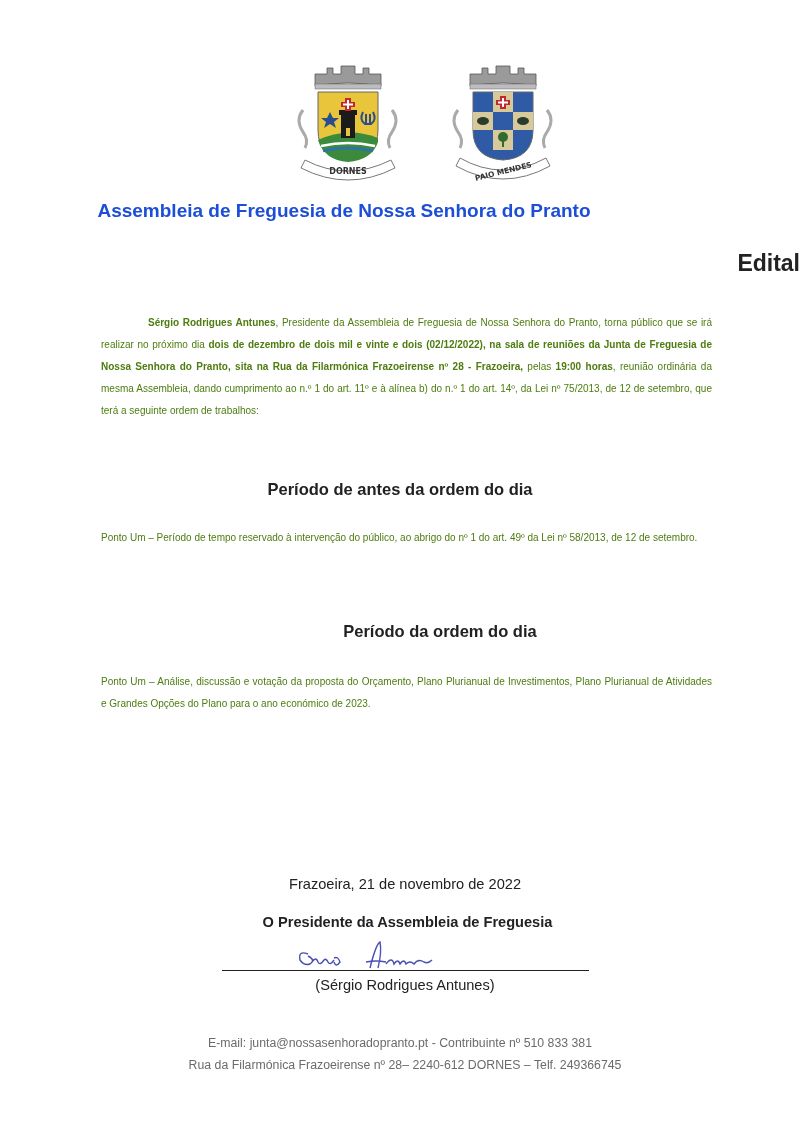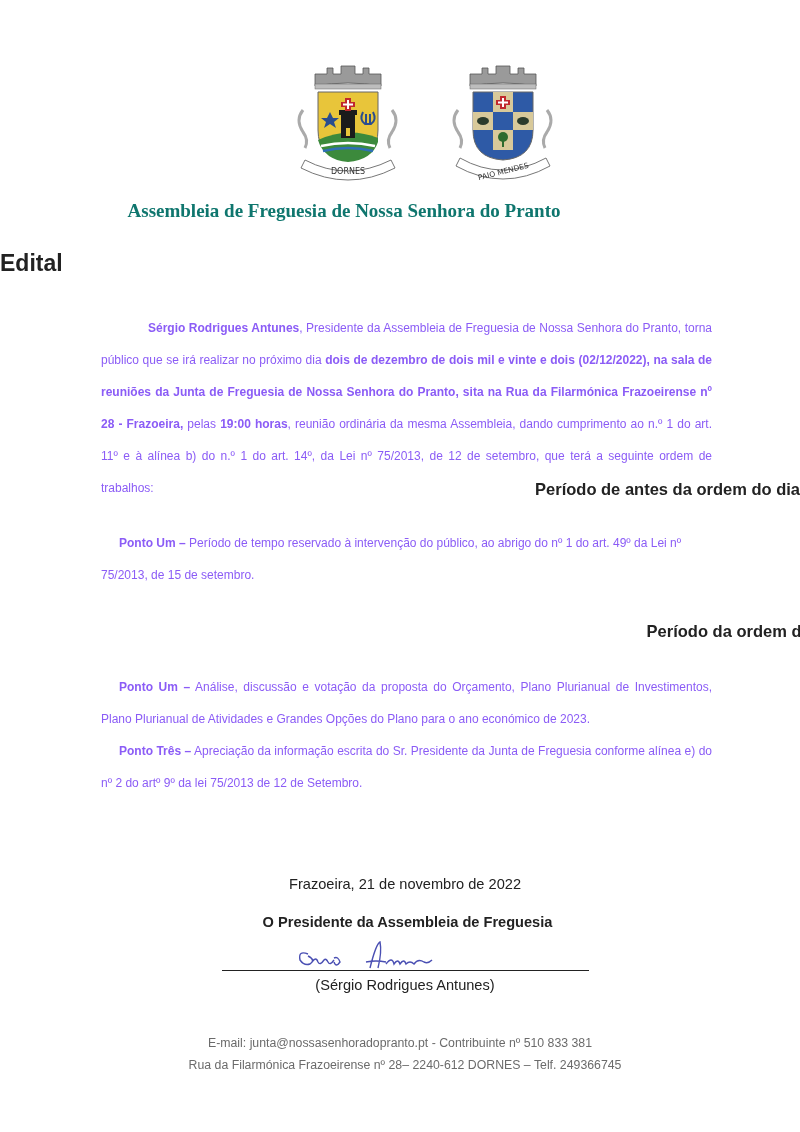--- a/index.html
+++ b/index.html
@@ -1,37 +1,37 @@
 <!DOCTYPE html>
 <html><head>
 <meta charset="utf-8">
 <style>
   html, body { margin: 0; padding: 0; background: #ffffff; }
   body { width: 800px; height: 1132px; position: relative; overflow: hidden;
          font-family: "Liberation Sans", "DejaVu Sans", sans-serif; color: #1f1f1f; }
-  .crests { position: absolute; top: 62px; left: 0; width: 800px; height: 125px; }
+  .crests { position: absolute; top: 62px; left: 0; width: 800px; height: 125px; font-weight: bold; }
   .crest { position: absolute; top: 0; width: 125px; height: 125px; }
   .crest.dornes { left: 285px; }
   .crest.paio { left: 440px; }
   .title-serif { position: absolute; top: 200px; left: 0; width: 688px; text-align: center;
-                 font-family: Liberation Serif, serif; font-weight: bold;
-                 font-size: 19px; color: #0f766e; }
-  .edital { position: absolute; top: 250px; left: 0; width: 800px; text-align: left;
+                 font-family: Liberation Sans, sans-serif; font-weight: bold;
+                 font-size: 19px; color: #1d4ed8; }
+  .edital { position: absolute; top: 250px; left: 0; width: 800px; text-align: right;
             font-weight: bold; font-size: 23px; color: #222; }
-  .body { position: absolute; left: 101px; width: 611px; font-size: 12px; line-height: 32px;
-          color: #8b5cf6; }
+  .body { position: absolute; left: 101px; width: 611px; font-size: 10px; line-height: 22px;
+          color: #4d7c0f; }
   .intro { top: 312px; text-align: justify; text-indent: 47px; }
-  .section-title { position: absolute; left: 0; width: 800px; text-align: right;
+  .section-title { position: absolute; left: 0; width: 800px; text-align: center;
                    font-weight: bold; font-size: 16.5px; color: #222; }
   .st1 { top: 480px; }
   .st2 { top: 622px; padding-left: 40px; }
   .points1 { top: 527px; }
   .points2 { top: 671px; text-align: justify; }
   .point { margin: 0; }
-  .point b { font-weight: bold; margin-left: 18px; }
+  .point b { font-weight: normal; }
   .place-date { position: absolute; top: 876px; left: 0; width: 810px; text-align: center; font-size: 14.6px; color: #222; }
   .pres-title { position: absolute; top: 914px; left: 0; width: 815px; text-align: center; font-weight: bold; font-size: 14.6px; color: #222; }
   .sig-line { position: absolute; top: 970px; left: 222px; width: 367px; height: 0; border-top: 1.5px solid #222; }
   .signature { position: absolute; top: 940px; left: 290px; width: 180px; height: 40px; }
   .sig-name { position: absolute; top: 977px; left: 0; width: 810px; text-align: center; font-size: 14.6px; color: #222; }
   .footer { position: absolute; left: 0; width: 800px; text-align: center; font-size: 12.3px; color: #6b6b6b; }
   .f1 { top: 1058px; left: 5px; }
   .f2 { top: 1036px; }
 </style>
 </head>
@@ -94,27 +94,26 @@
   </svg>
 </div>
 
 <div class="title-serif">Assembleia de Freguesia de Nossa Senhora do Pranto</div>
 <div class="edital">Edital</div>
 
 <div class="body intro"><b>Sérgio Rodrigues Antunes</b><span>, Presidente da Assembleia de Freguesia de Nossa Senhora do Pranto, torna público que se irá realizar no próximo dia </span><b>dois de dezembro de dois mil e vinte e dois (02/12/2022), na sala de reuniões da Junta de Freguesia de Nossa Senhora do Pranto, sita na Rua da Filarmónica Frazoeirense nº 28 - Frazoeira,</b><span> pelas </span><b>19:00 horas</b><span>, reunião ordinária da mesma Assembleia, dando cumprimento ao n.º 1 do art. 11º e à alínea b) do n.º 1 do art. 14º, da Lei nº 75/2013, de 12 de setembro, que terá a seguinte ordem de trabalhos:</span></div>
 
 <div class="section-title st1">Período de antes da ordem do dia</div>
 <div class="body points1">
-  <p class="point"><b>Ponto Um –</b><span> Período de tempo reservado à intervenção do público, ao abrigo do nº 1 do art. 49º da Lei nº 75/2013, de 15 de setembro.</span></p>
+  <p class="point"><b>Ponto Um –</b><span> Período de tempo reservado à intervenção do público, ao abrigo do nº 1 do art. 49º da Lei nº 58/2013, de 12 de setembro.</span></p>
 </div>
 
 <div class="section-title st2">Período da ordem do dia</div>
 <div class="body points2">
   <p class="point"><b>Ponto Um –</b><span> Análise, discussão e votação da proposta do Orçamento, Plano Plurianual de Investimentos, Plano Plurianual de Atividades e Grandes Opções do Plano para o ano económico de 2023.</span></p>
-  <p class="point"><b>Ponto Três –</b><span> Apreciação da informação escrita do Sr. Presidente da Junta de Freguesia conforme alínea e) do nº 2 do artº 9º da lei 75/2013 de 12 de Setembro.</span></p>
 </div>
 
 <div class="place-date">Frazoeira, 21 de novembro de 2022</div>
 <div class="pres-title">O Presidente da Assembleia de Freguesia</div>
 
 <svg class="signature" viewBox="0 0 180 40">
   <path d="M18 14 q-10 -4 -8 6 q4 6 10 4 q6 -4 -2 -8 M22 22 q4 -6 6 0 q2 4 6 -2 q2 -2 4 2 q2 4 6 -2 M44 18 q4 -2 6 4 q-4 6 -6 0" stroke="#4a4fb3" stroke-width="1.4" fill="none"></path>
   <path d="M80 28 q6 -24 10 -26 q2 10 -2 26 M76 22 q10 -2 20 0 M96 24 q6 -8 8 0 q4 -6 6 0 q4 -6 6 0 q4 -4 8 0 q4 -6 10 -2 q4 2 8 -2" stroke="#4a4fb3" stroke-width="1.4" fill="none"></path>
 </svg>
 <div class="sig-line"></div>

